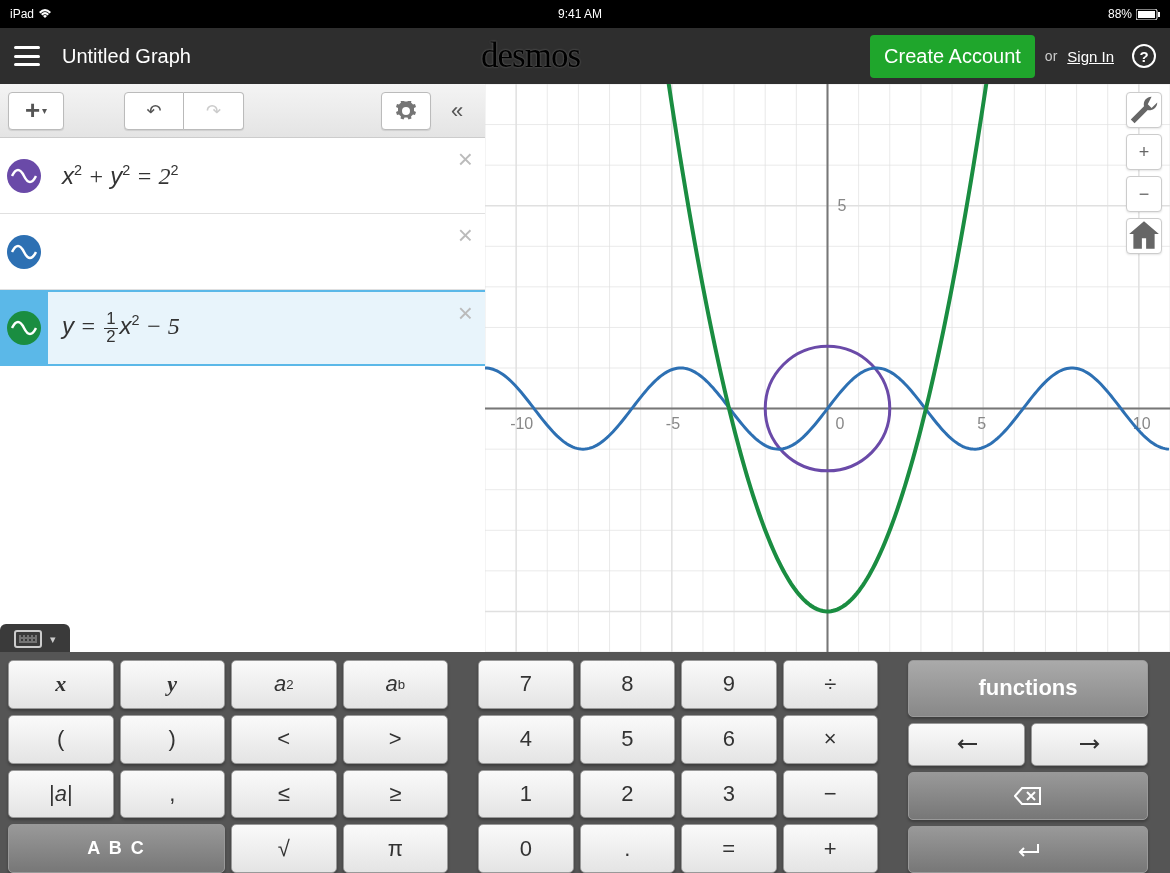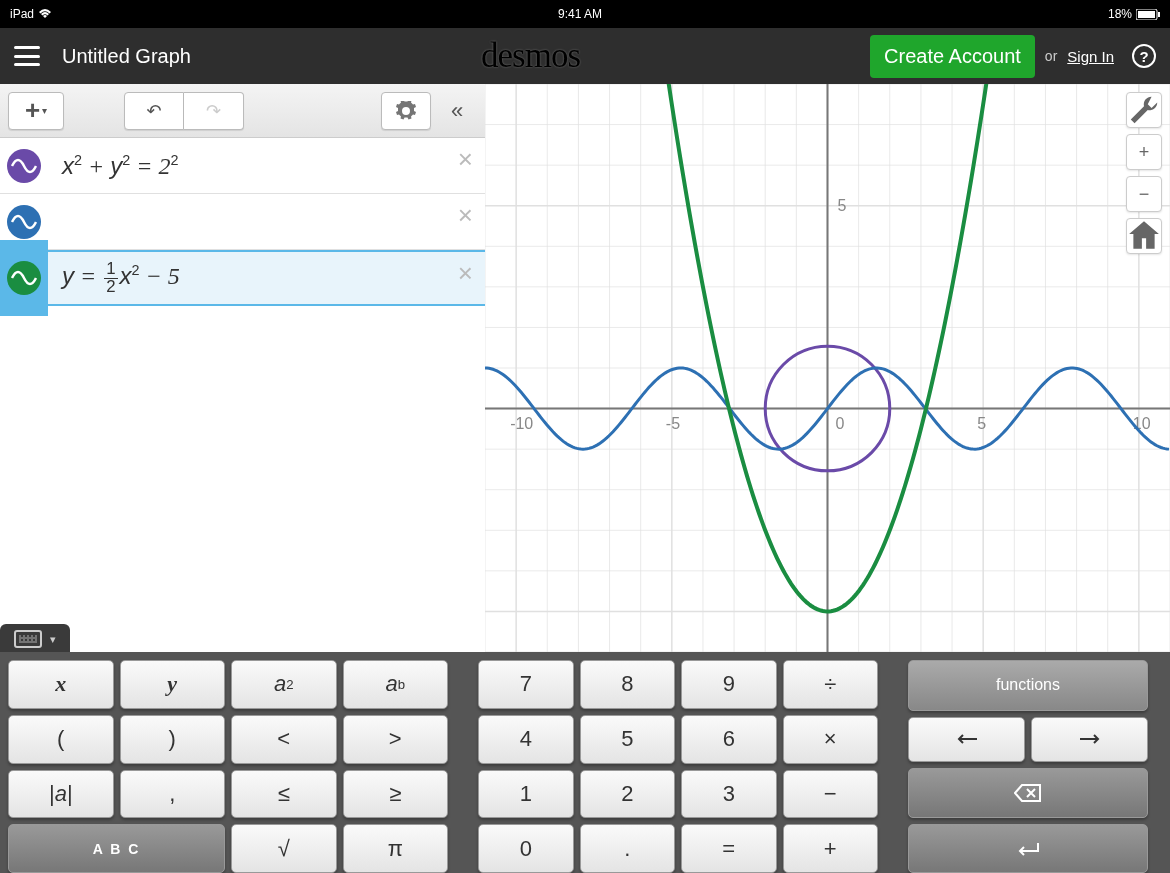--- a/index.html
+++ b/index.html
@@ -23,21 +23,21 @@
 .sidebar-toolbar { height:54px; background:linear-gradient(#f4f4f4,#e4e4e4); border-bottom:1px solid #ccc; display:flex; align-items:center; padding:0 8px; }
 .tb-btn { background:#fff; border:1px solid #bbb; border-radius:4px; height:38px; display:flex; align-items:center; justify-content:center; cursor:pointer; color:#555; font-size:18px; box-shadow:0 1px 1px rgba(0,0,0,.1); }
 .tb-add { width:56px; gap:2px; }
 .tb-undo { width:60px; border-radius:4px 0 0 4px; margin-left:60px; }
 .tb-redo { width:60px; border-radius:0 4px 4px 0; border-left:none; color:#ccc; }
 .tb-spacer { flex:1; }
 .tb-gear { width:50px; }
 .tb-collapse { width:40px; margin-left:6px; border:none; background:none; box-shadow:none; font-size:22px; }
 
 .expr-list { flex:1; overflow:auto; }
-.expr { display:flex; align-items:center; height:56px; border-bottom:1px solid #e0e0e0; position:relative; }
+.expr { display:flex; align-items:center; height:76px; border-bottom:1px solid #e0e0e0; position:relative; }
 .expr-thumb { width:48px; height:76px; display:flex; align-items:center; justify-content:center; }
 .wave-icon { width:34px; height:34px; border-radius:50%; display:flex; align-items:center; justify-content:center; }
 .wave-icon svg { width:26px; height:16px; }
 .expr-math { flex:1; font-family:'Times New Roman',serif; font-size:24px; font-style:italic; color:#333; padding-left:14px; }
 .expr-close { position:absolute; top:6px; right:12px; font-size:26px; color:#bbb; cursor:pointer; }
 .expr.active { background:#e8f4fb; border-top:2px solid #5bb8e8; border-bottom:2px solid #5bb8e8; }
 .expr.active .expr-thumb { background:#5bb8e8; }
 sup { font-size:.6em; vertical-align:super; font-style:normal; }
 .frac { display:inline-flex; flex-direction:column; align-items:center; font-size:.7em; vertical-align:middle; font-style:normal; line-height:1; margin:0 2px; }
 .frac .fn { border-bottom:1.5px solid #333; padding:0 2px; }
@@ -54,36 +54,36 @@
 
 .keyboard { height:229px; background:#555; padding:8px; display:flex; gap:30px; }
 .kb-group { display:grid; grid-template-columns:repeat(4,1fr); gap:6px; }
 .kb-group.g1 { width:440px; }
 .kb-group.g2 { width:400px; }
 .kb-group.g3 { width:240px; grid-template-columns:1fr 1fr; }
 .key { background:linear-gradient(#fafafa,#e4e4e4); border:1px solid #999; border-radius:5px; display:flex; align-items:center; justify-content:center; font-size:22px; font-family:'Times New Roman',serif; font-style:italic; font-weight:bold; color:#333; cursor:pointer; box-shadow:0 2px 3px rgba(0,0,0,.3); }
 .key.upright { font-style:normal; font-family:Arial,sans-serif; font-weight:normal; }
 .key.wide2 { grid-column:span 2; }
 .key.dark { background:linear-gradient(#999,#777); color:#fff; }
-.key.func { background:linear-gradient(#aaa,#888); color:#fff; font-style:normal; font-family:Arial; font-size:16px; font-weight:normal; grid-column:span 2; }
+.key.func { background:linear-gradient(#aaa,#888); color:#fff; font-style:normal; font-family:Arial; font-size:22px; font-weight:bold; grid-column:span 2; }
 .arrow-svg { width:24px; height:12px; }
 </style>
 </head>
 <body>
 
 <div class="status-bar">
   <div class="status-left">
     <span>iPad</span>
     <svg width="14" height="10" viewBox="0 0 14 10">
         <path d="M7 9 L5 7 Q7 5 9 7 Z M3 5 Q7 1 11 5 L9.5 6.5 Q7 4 4.5 6.5 Z M1 3 Q7 -3 13 3 L11.5 4.5 Q7 0 2.5 4.5 Z" fill="#fff"></path>
       </svg>
   </div>
   <span>9:41 AM</span>
   <div class="status-right">
-    <span>18%</span>
+    <span>88%</span>
     <svg width="24" height="11" viewBox="0 0 24 11">
         <rect x="0" y="0" width="21" height="11" rx="2" fill="none" stroke="#fff"></rect>
         <rect x="2" y="2" width="17" height="7" fill="#fff"></rect>
         <rect x="22" y="3" width="2" height="5" fill="#fff"></rect>
       </svg>
   </div>
 </div>
 
 <div class="header">
   <div class="hamburger">
@@ -246,21 +246,21 @@
         <sup style="font-size:.6em">b</sup>
       </div>
       <div class="key upright">(</div>
       <div class="key upright">)</div>
       <div class="key upright">&lt;</div>
       <div class="key upright">&gt;</div>
       <div class="key upright">|<i>a</i>|</div>
       <div class="key upright">,</div>
       <div class="key upright">≤</div>
       <div class="key upright">≥</div>
-      <div class="key dark wide2 upright" style="font-size: 14px; font-weight: bold; letter-spacing: 2px;">A B C</div>
+      <div class="key dark wide2 upright" style="font-size: 18px; font-weight: bold; letter-spacing: 2px;">A B C</div>
       <div class="key upright">√</div>
       <div class="key upright">π</div>
     </div>
   <div class="kb-group g2" id="kb-g2">
       <div class="key upright">7</div>
       <div class="key upright">8</div>
       <div class="key upright">9</div>
       <div class="key upright">÷</div>
       <div class="key upright">4</div>
       <div class="key upright">5</div>

